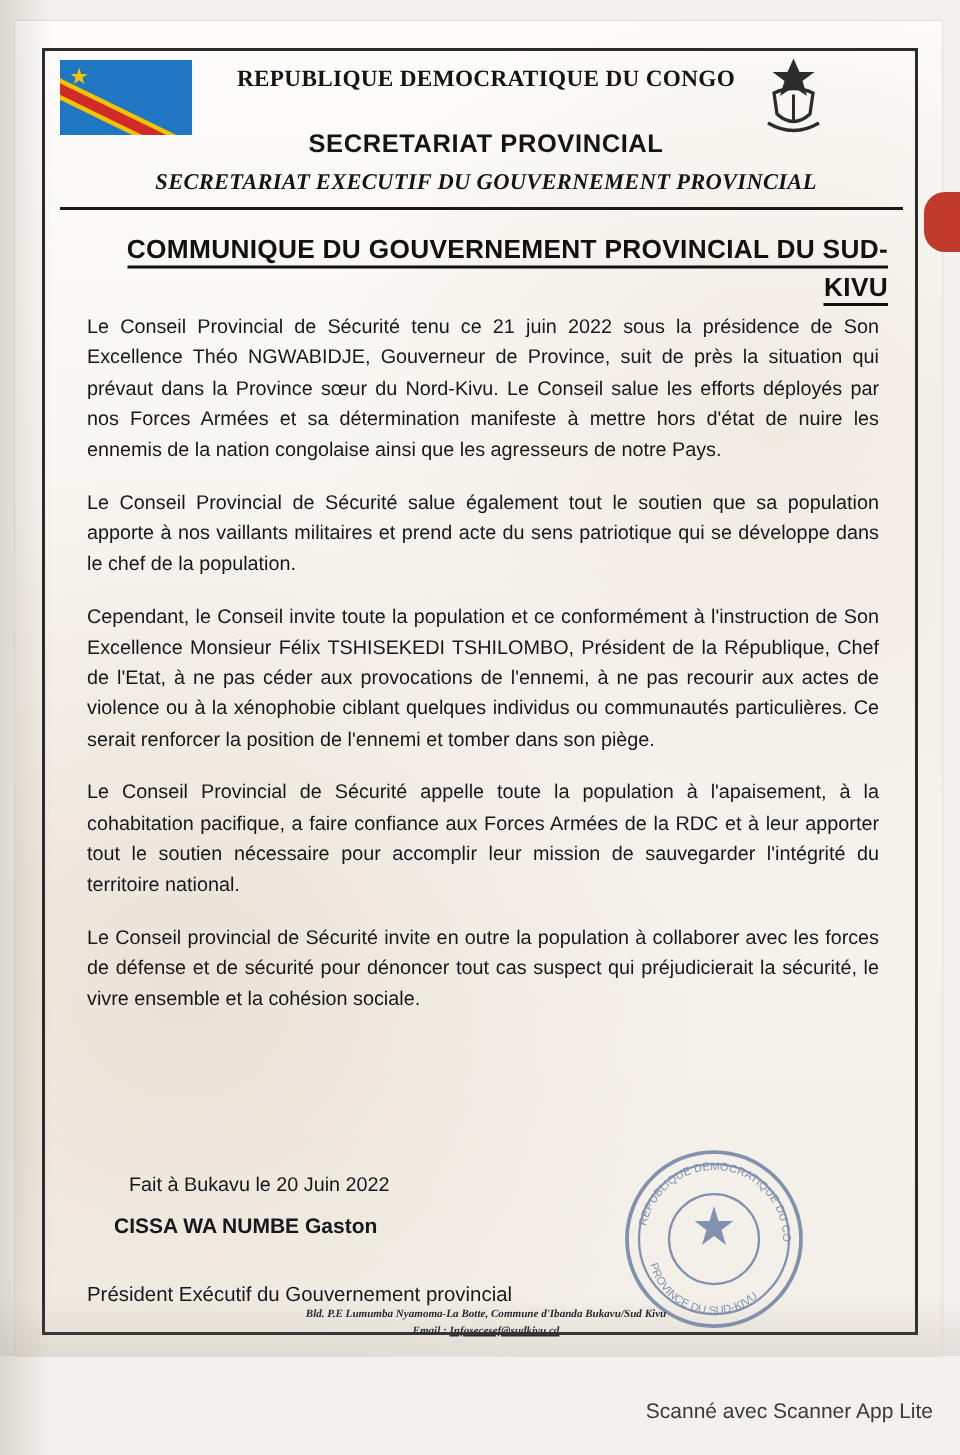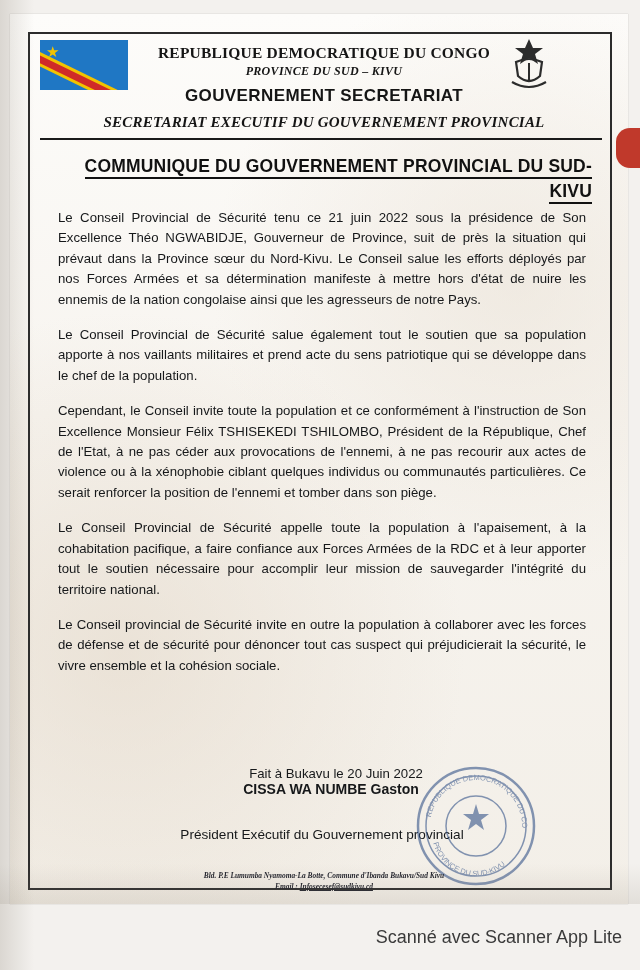--- a/index.html
+++ b/index.html
@@ -183,32 +183,32 @@
   }
   .body-text p {
     margin: 0 0 15px 0;
   }
 
   
   .sig {
     position: absolute;
     left: 48px;
     right: 42px;
-    top: 752px;
-    text-align: center;
+    top: 768px;
+    text-align: left;
     color: #16181a;
   }
   .sig .line1 {
     font-size: 13.2px;
     margin-left: 28px;
   }
   .sig .line2 {
     font-weight: bold;
     font-size: 14px;
-    margin-top: 0;
+    margin-top: 12px;
     margin-left: 18px;
   }
   .sig .line3 {
     font-size: 13.6px;
     margin-top: 30px;
   }
 
   
   .stamp {
     position: absolute;
@@ -232,21 +232,21 @@
     font-size: 7.4px;
     line-height: 11px;
     color: #20222b;
   }
   .footer .mail u { text-decoration: underline; }
 
   .scanned {
     position: absolute;
     right: 18px;
     bottom: 22px;
-    font-size: 18px;
+    font-size: 14px;
     color: #3a3a3a;
     margin-left: 32px;
   }
 
   
   .shade-l {
     position: absolute;
     left: 0; top: 0;
     width: 34px; height: 970px;
     background: linear-gradient(90deg, rgba(120,110,95,0.20), rgba(120,110,95,0));
@@ -277,22 +277,21 @@
     <div class="emblem">
       <svg width="54" height="56" viewBox="0 0 54 56">
         <path d="M27 3 L31 12 L41 12 L33 18 L36 28 L27 22 L18 28 L21 18 L13 12 L23 12 Z" fill="#2c2c2c"></path>
         <path d="M14 26 Q27 20 40 26 L38 40 Q27 50 16 40 Z" fill="none" stroke="#2c2c2c" stroke-width="2.2"></path>
         <path d="M27 27 L27 45" stroke="#2c2c2c" stroke-width="2"></path>
         <path d="M10 46 Q27 56 44 46" fill="none" stroke="#2c2c2c" stroke-width="2.2"></path>
       </svg>
     </div>
 
     <div class="hdr hdr1">REPUBLIQUE DEMOCRATIQUE DU CONGO</div>
-    <div class="hdr hdr2">PROVINCE DU SUD – KIVU</div>
-    <div class="hdr hdr3">GOUVERNEMENT SECRETARIAT</div>
+    <div class="hdr hdr3">SECRETARIAT PROVINCIAL</div>
     <div class="hdr hdr4">SECRETARIAT EXECUTIF DU GOUVERNEMENT PROVINCIAL</div>
 
     <div class="rule"></div>
 
     <div class="title">
       <span>COMMUNIQUE DU GOUVERNEMENT PROVINCIAL DU SUD-KIVU</span>
     </div>
 
     <div class="body-text">
       <p>Le Conseil Provincial de Sécurité tenu ce 21 juin 2022 sous la présidence de Son Excellence Théo NGWABIDJE, Gouverneur de Province, suit de près la situation qui prévaut dans la Province sœur du Nord-Kivu. Le Conseil salue les efforts déployés par nos Forces Armées et sa détermination manifeste à mettre hors d'état de nuire les ennemis de la nation congolaise ainsi que les agresseurs de notre Pays.</p>

